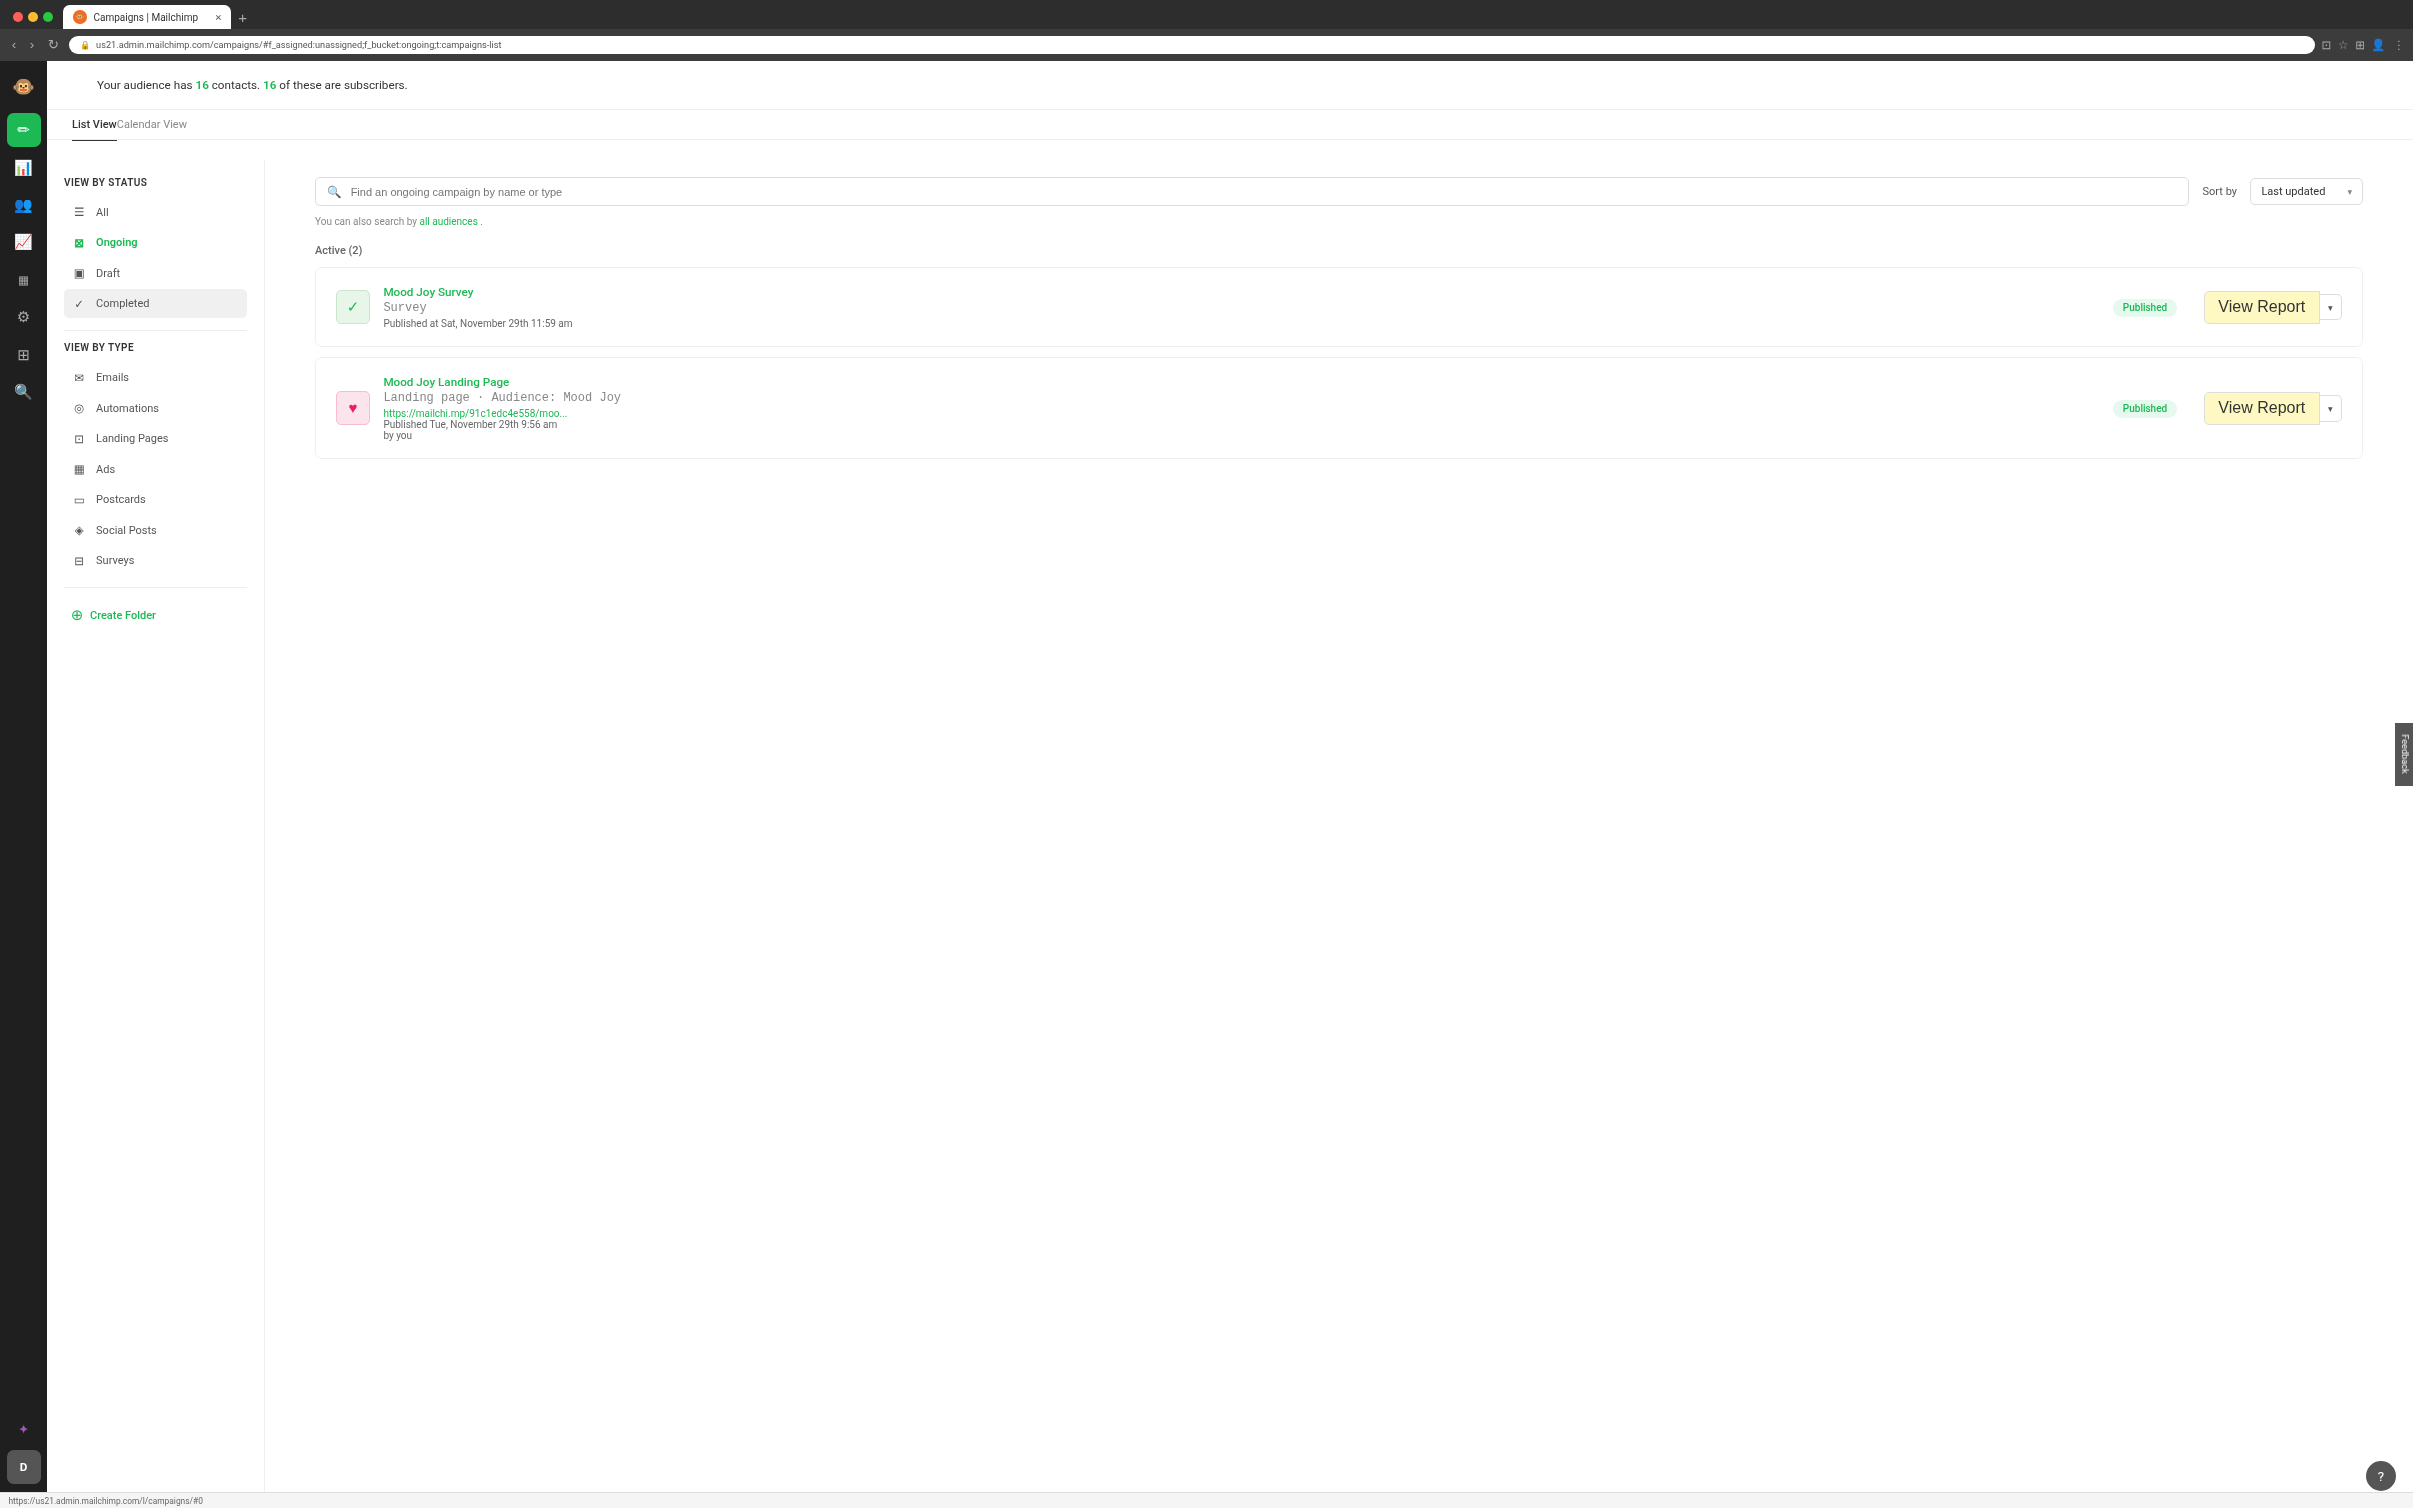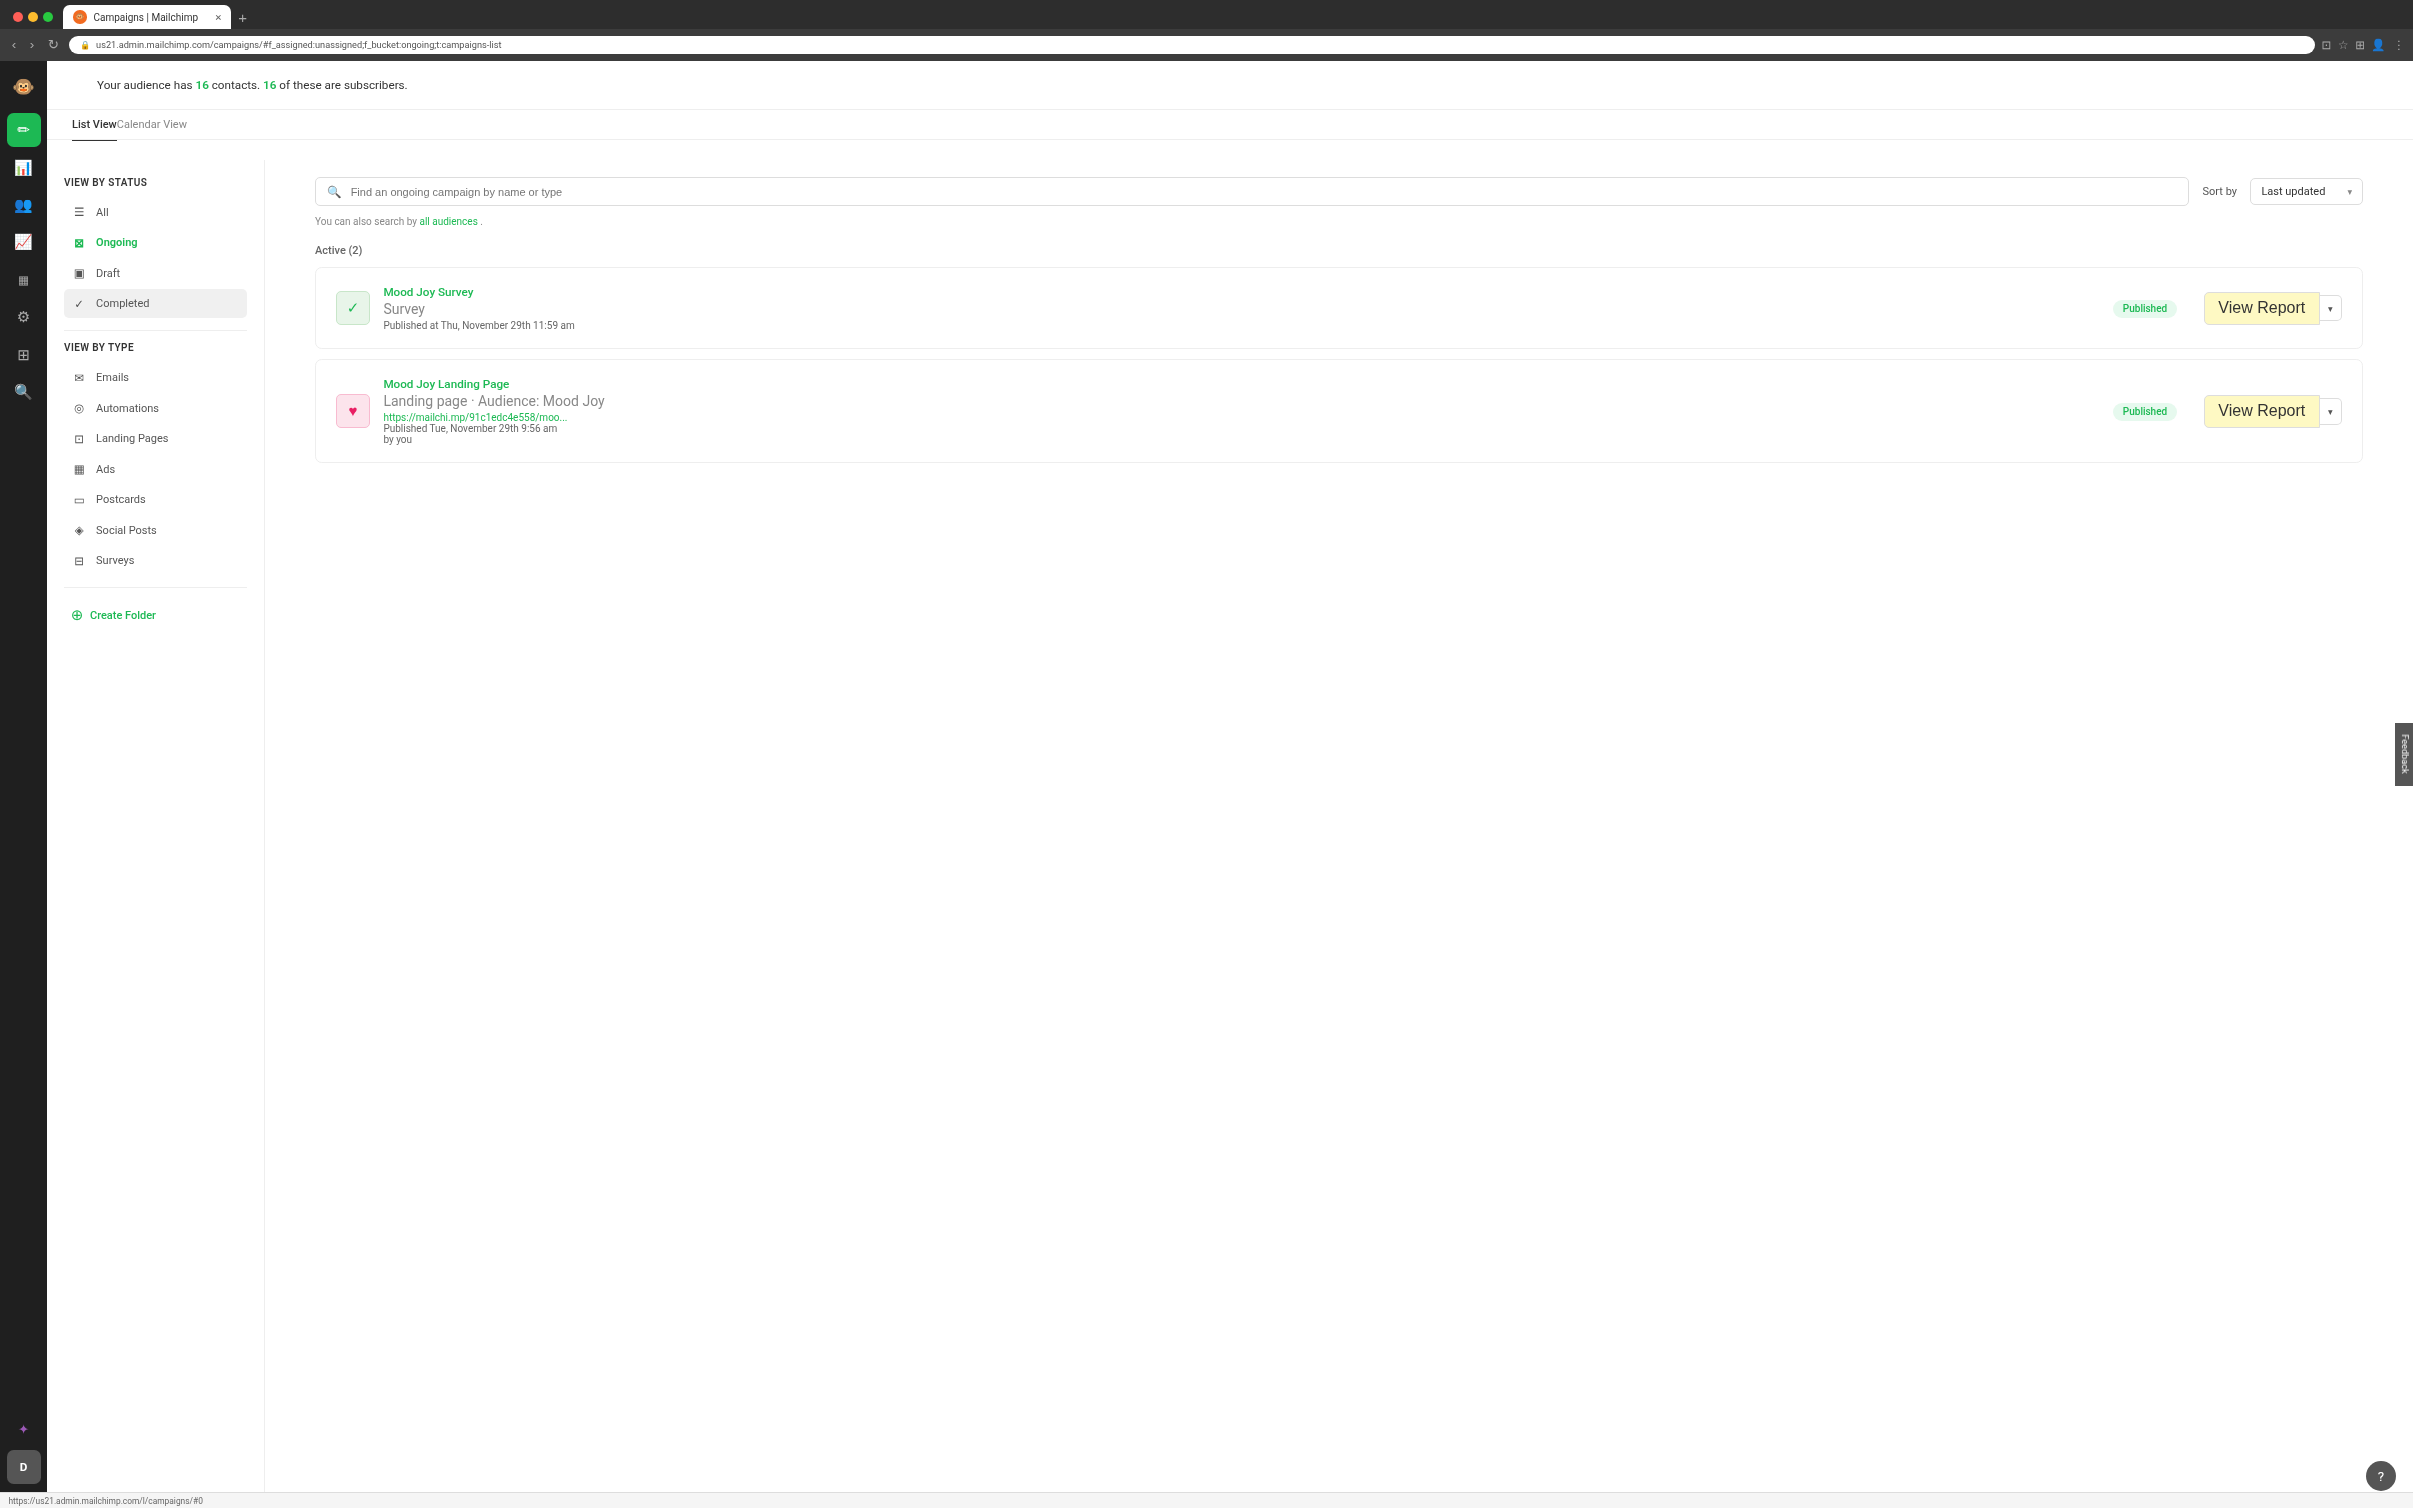--- a/index.html
+++ b/index.html
@@ -78,21 +78,21 @@
     .search-hint { font-size: 10px; color: #888; padding: 0 25px; margin-bottom: 17px; }
     .search-hint a { color: #1db954; text-decoration: none; }
 
     .section-header { font-size: 11px; color: #666; font-weight: 500; padding: 0 25px; margin-bottom: 10px; }
 
     
     .campaign-card { display: flex; align-items: center; border: 0.8px solid #eee; border-radius: 6.7px; padding: 17px 20px; margin: 0 25px 10px; gap: 13.4px; }
     .campaign-icon { width: 34px; height: 34px; border-radius: 5px; display: flex; align-items: center; justify-content: center; font-size: 15px; flex-shrink: 0; border: 0.8px solid #ddd; }
     .campaign-info { flex: 1; }
     .campaign-name { color: #1db954; font-size: 11.7px; font-weight: 500; cursor: pointer; text-decoration: none; display: block; margin-bottom: 1.7px; }
-    .campaign-type { font-size: 14px; color: #888; margin-bottom: 3.4px; }
+    .campaign-type { font-size: 12px; color: #888; margin-bottom: 3.4px; font-family: Liberation Mono, monospace; }
     .campaign-meta { font-size: 10px; color: #666; }
     .campaign-meta a { color: #1db954; text-decoration: none; }
     .campaign-status { margin-right: 13.4px; }
     .status-badge { background: #e6f9ee; color: #1db954; border-radius: 17px; padding: 3.4px 10px; font-size: 10px; font-weight: 500; }
     .campaign-actions { display: flex; align-items: center; gap: 0; }
     .view-report-btn { background: #fef9c3; border: 0.8px solid #ddd; border-radius: 5px 0 0 5px; padding: 6.7px 13.4px; font-size: 16px; color: #333; cursor: pointer; white-space: nowrap; }
     .view-report-chevron { background: #fff; border: 0.8px solid #ddd; border-left: none; border-radius: 0 5px 5px 0; padding: 6.7px 8.4px; font-size: 9.2px; color: #555; cursor: pointer; }
 
     
     .feedback-tab { position: fixed; right: -23.5px; top: 50%; transform: translateY(-50%) rotate(90deg); background: #555; color: white; font-size: 9.2px; padding: 5px 11.7px; border-radius: 3.4px 3.4px 0 0; cursor: pointer; z-index: 100; }
@@ -259,21 +259,21 @@
           <span>.</span>
         </div>
 
         <div class="section-header">Active (2)</div>
 
         <div class="campaign-card">
           <div class="campaign-icon" style="background:#e8f5e9;color:#1db954;border-color:#c8e6c9;">✓</div>
           <div class="campaign-info">
             <a class="campaign-name">Mood Joy Survey</a>
             <div class="campaign-type">Survey</div>
-            <div class="campaign-meta">Published at Thu, November 29th 11:59 am</div>
+            <div class="campaign-meta">Published at Sat, November 29th 11:59 am</div>
           </div>
           <div class="campaign-status">
             <span class="status-badge">Published</span>
           </div>
           <div class="campaign-actions">
             <button class="view-report-btn">View Report</button>
             <button class="view-report-chevron">▾</button>
           </div>
         </div>
 

